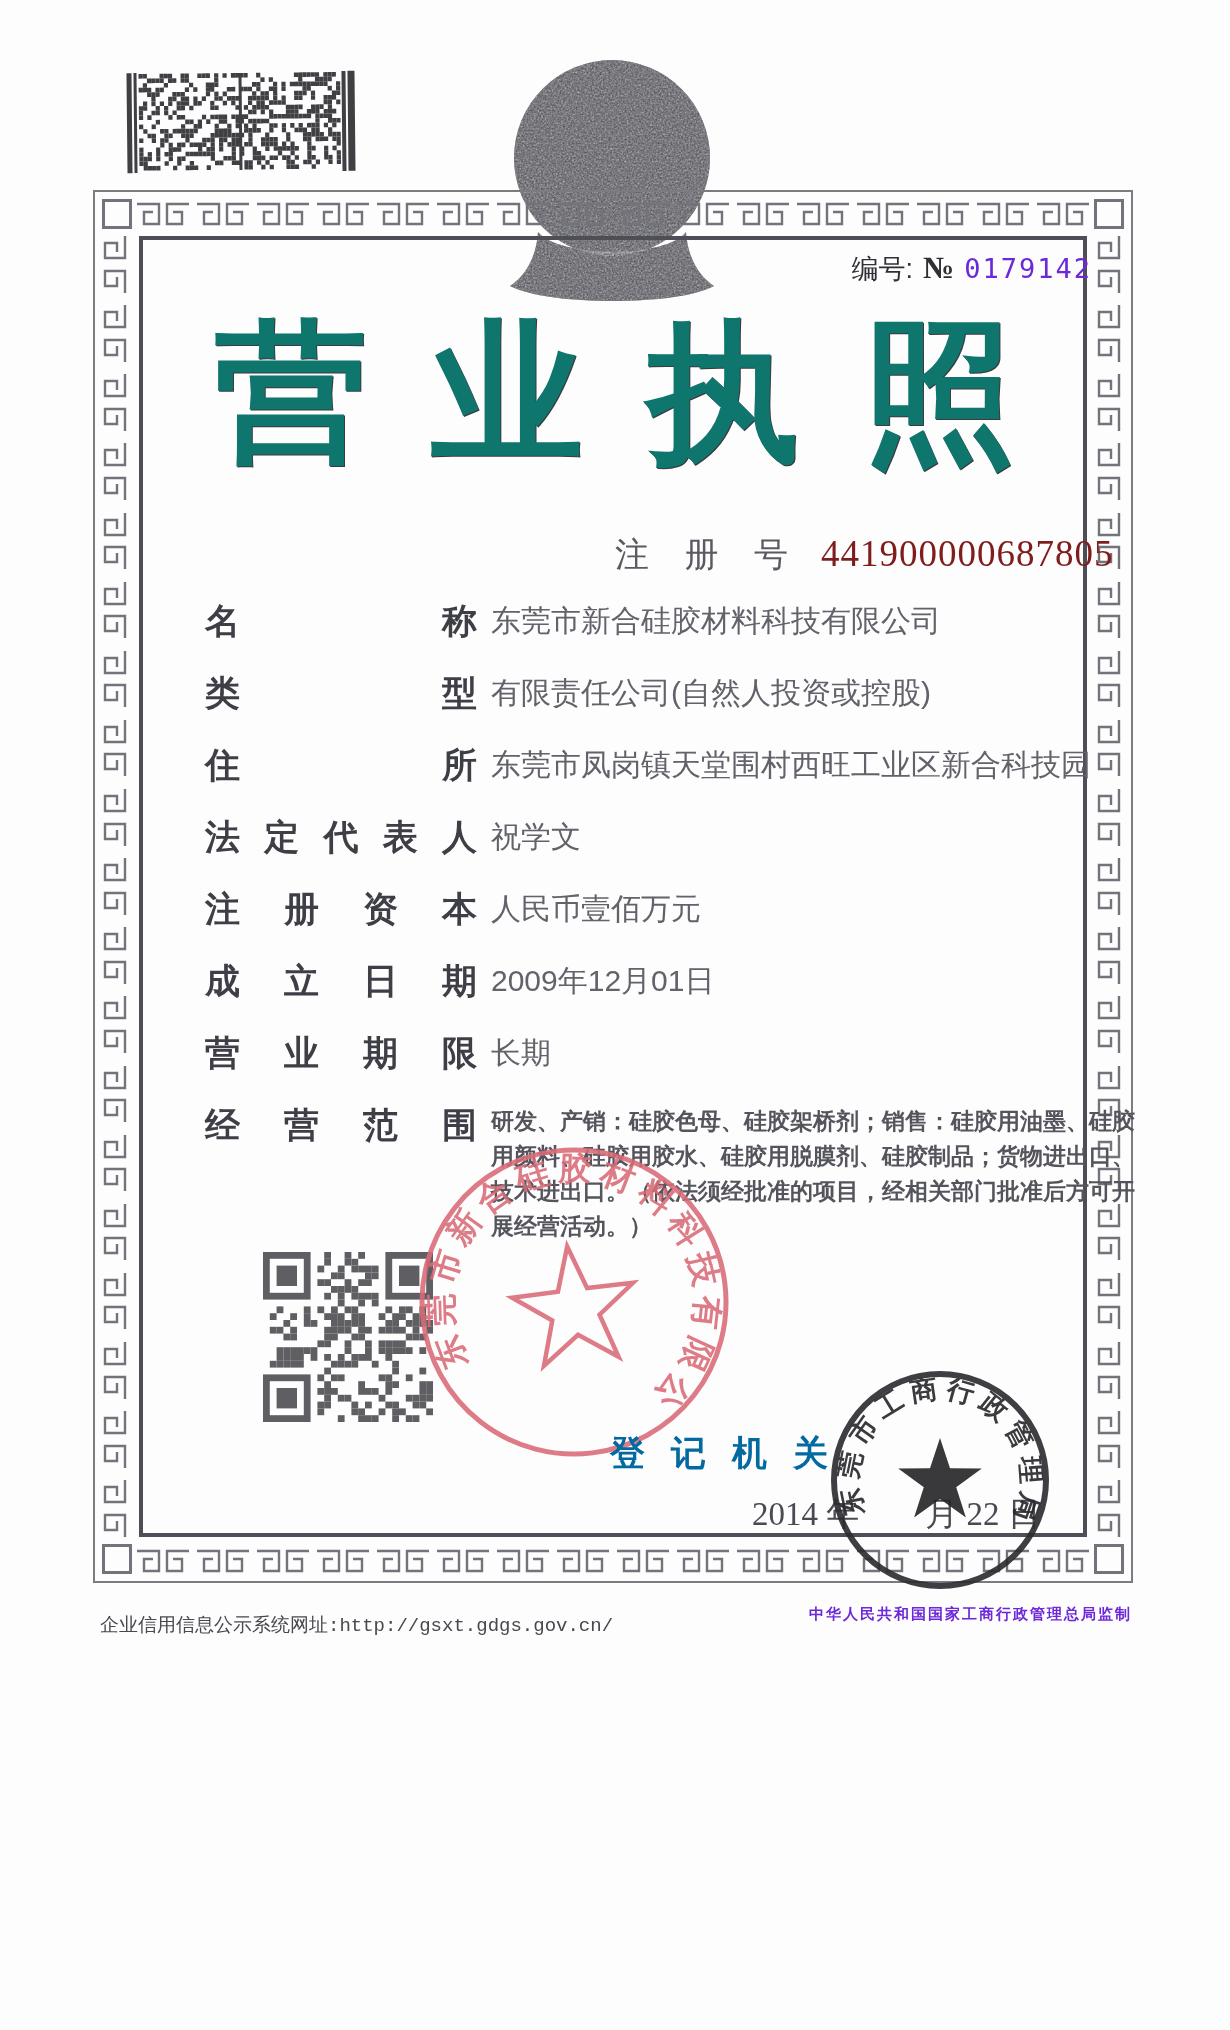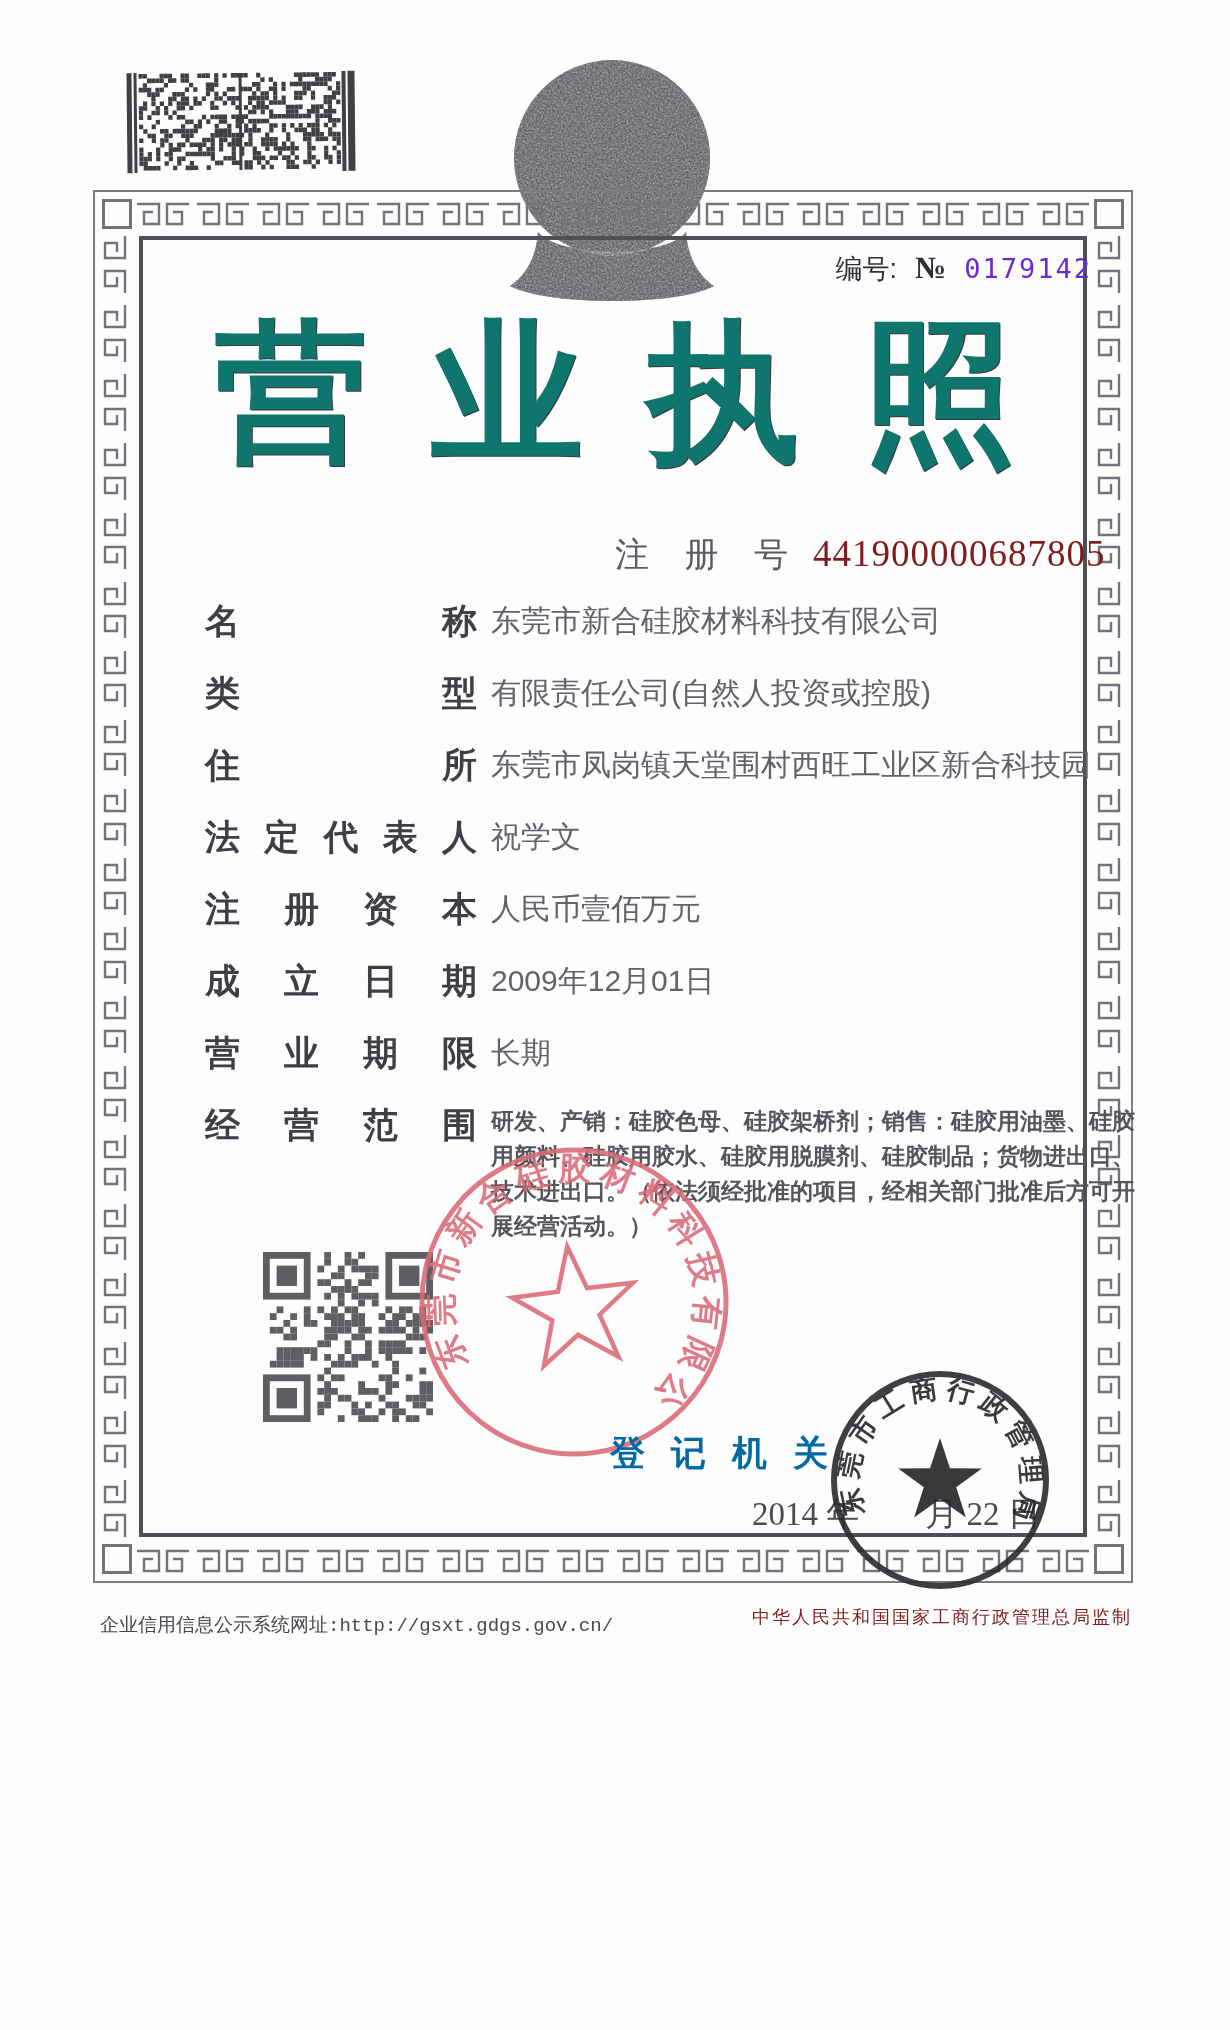--- a/index.html
+++ b/index.html
@@ -21,48 +21,48 @@
   .strip-left{left:3px;top:38px;bottom:38px;width:36px;flex-direction:column;justify-content:space-between;align-items:center;}
   .strip-right{right:3px;top:38px;bottom:38px;width:36px;flex-direction:column;justify-content:space-between;align-items:center;}
   .mu{display:block;line-height:0;flex:0 0 auto;}
   .mu.flip svg{transform:scaleX(-1);}
   .mu.vert svg{transform:rotate(90deg);}
   .mu.vert.flip svg{transform:rotate(90deg) scaleX(-1);}
   .corner{position:absolute;width:24px;height:24px;border:3px solid #73737b;}
   .corner.tl{top:7px;left:7px}.corner.tr{top:7px;right:7px}
   .corner.bl{bottom:7px;left:7px}.corner.br{bottom:7px;right:7px}
   
-  .serial-row{position:absolute;top:250px;right:138px;display:flex;align-items:baseline;gap:18px;
+  .serial-row{position:absolute;top:250px;right:138px;display:flex;align-items:baseline;gap:10px;
     font-size:27px;color:#2f2f36;}
   .serial-no-sign{font-family:"Liberation Serif",serif;font-weight:700;font-size:31px;}
   .serial-number{font-family:"DejaVu Sans Mono",monospace;font-size:27px;letter-spacing:2px;color:#6d28d9;}
   .cert-title{position:absolute;top:292px;left:0;width:100%;text-align:center;
     font-size:152px;font-weight:900;letter-spacing:64px;text-indent:64px;color:#0f766e;
     text-shadow:1px 1px 0 #3a3a3f;}
-  .regno-row{position:absolute;top:532px;left:615px;display:flex;align-items:baseline;gap:12px;}
+  .regno-row{position:absolute;top:532px;left:615px;display:flex;align-items:baseline;gap:20px;}
   .regno-label{font-size:34px;letter-spacing:13px;color:#5a5a63;font-weight:500;}
   .regno-number{font-family:"Liberation Serif",serif;font-size:37px;color:#7f1d1d;letter-spacing:1px;}
   .fields{position:absolute;top:598px;left:205px;width:930px;}
   .field-row{display:flex;align-items:flex-start;margin-bottom:25px;min-height:46px;}
   .field-label{width:272px;flex:0 0 272px;display:flex;justify-content:space-between;
     font-size:35px;font-weight:600;color:#3e3e46;}
   .field-value{margin-left:14px;font-size:30px;color:#62626b;line-height:1.25;padding-top:4px;}
   .field-value.scope{font-size:23px;line-height:1.52;width:650px;color:#54545d;padding-top:2px;font-weight:600;}
   
   .qr{position:absolute;left:263px;top:1252px;opacity:.82;}
   .red-stamp{position:absolute;left:404px;top:1132px;transform:rotate(-7deg);opacity:.88;}
   .black-stamp{position:absolute;left:820px;top:1360px;opacity:.9;}
   .registrar-label{position:absolute;top:1430px;left:610px;font-size:35px;font-weight:600;
     letter-spacing:26px;color:#0369a1;}
   .date-line{position:absolute;top:1492px;left:752px;font-size:33px;color:#4a4a53;white-space:pre;
     font-family:"Liberation Serif",serif;}
   
   .footer-left{position:absolute;top:1612px;left:100px;font-size:19px;color:#47474e;font-family:Liberation Mono, monospace;}
-  .footer-right{position:absolute;top:1605px;right:98px;font-size:18px;font-weight:400;
-    letter-spacing:2px;color:#7f1d1d;}
+  .footer-right{position:absolute;top:1605px;right:98px;font-size:15px;font-weight:700;
+    letter-spacing:2px;color:#6d28d9;}
 </style>
 </head>
 <body>
 
 <div class="page">
 
   <svg class="barcode" id="barcodeSvg" width="246" height="118" viewBox="0 0 246 118">
       <rect x="22" y="9" width="4.2" height="4.6" fill="#2f2f35"></rect>
       <rect x="26.2" y="9" width="4.2" height="4.6" fill="#2f2f35"></rect>
       <rect x="43" y="9" width="4.2" height="4.6" fill="#2f2f35"></rect>

